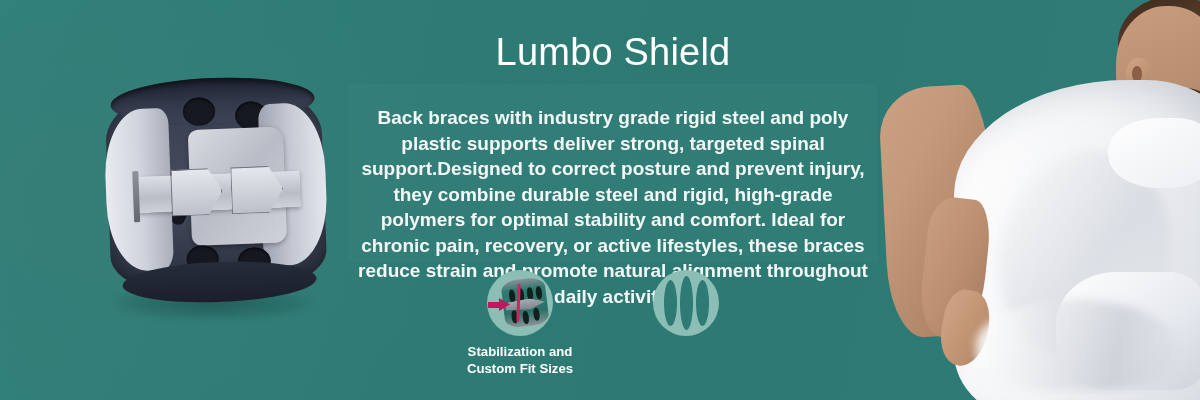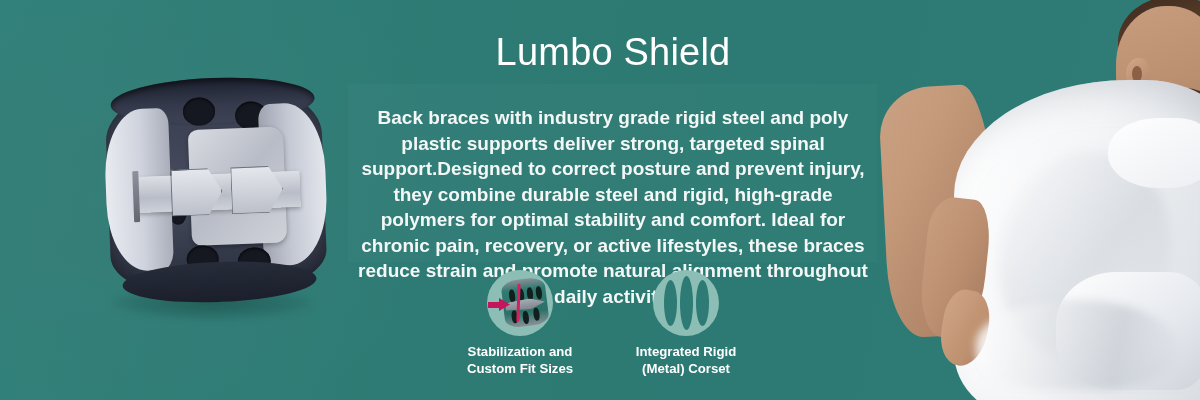--- a/index.html
+++ b/index.html
@@ -480,21 +480,20 @@
       <div class="feat-label">Stabilization and Custom Fit Sizes</div>
     </div>
 
     <div class="feature">
       <div class="feat-icon">
         <div class="feat-circle"></div>
         <div class="stay s1"></div>
         <div class="stay s2"></div>
         <div class="stay s3"></div>
       </div>
-      <div class="feat-label">Integrated Rigid (Metal) Corset</div>
     </div>
 
   </div>
 
   <div class="model">
     <div class="m-hair"></div>
     <div class="m-head"></div>
     <div class="m-ear"></div>
     <div class="m-ear-inner"></div>
     <div class="m-beard"></div>

